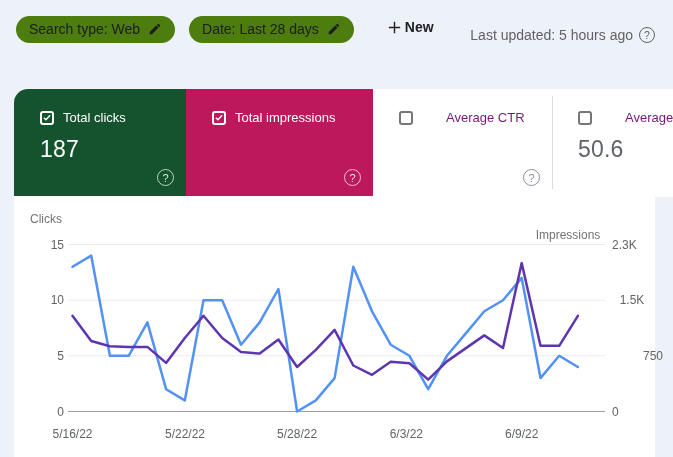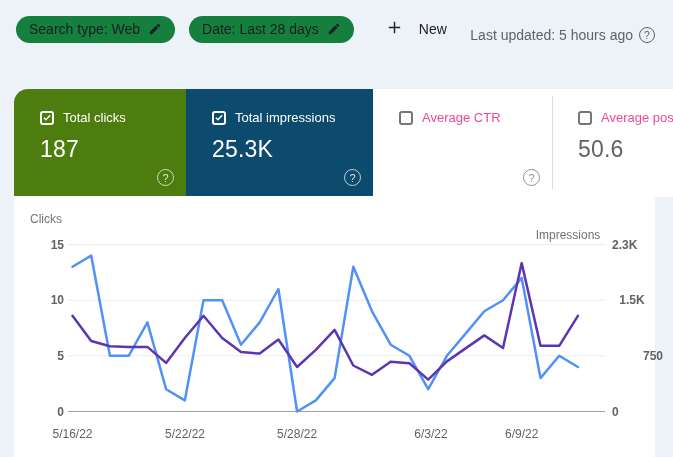--- a/index.html
+++ b/index.html
@@ -9,29 +9,29 @@
     background:#edf1f8;
     position:relative;
     color:#202124;
   }
   
   .topbar {
     position:absolute; left:0; top:0; width:673px; height:48px;
     display:flex; align-items:center; padding:10px 18px 0 16px;
   }
   .chip {
-    height:27px; background:#15803d; border-radius:14px;
+    height:27px; background:#4d7c0f; border-radius:14px;
     display:flex; align-items:center; gap:8px; padding:0 13px;
     font-size:14px; font-weight:500; color:#1b1d20; cursor:pointer;
   }
   .chip + .chip { margin-left:14px; }
   .pencil-icon svg { display:block; }
   .new-btn {
-    margin-left:26px; display:flex; align-items:center; gap:16px;
-    font-size:14px; font-weight:400; color:#202124; cursor:pointer; padding:4px 6px;
+    margin-left:26px; display:flex; gap:2px;
+    font-size:14px; font-weight:700; color:#202124; cursor:pointer; padding:4px 6px;
   }
   .last-updated {
     margin-left:auto; display:flex; align-items:center; gap:6px;
     font-size:14px; color:#5f6368;margin-top:12px;
   }
   .help-ring {
     width:16px; height:16px; border:1.4px solid #5f6368; border-radius:50%;
     display:flex; align-items:center; justify-content:center;
     font-size:10.5px; color:#5f6368; cursor:pointer;
   }
@@ -52,40 +52,40 @@
   .cb-row { display:flex; align-items:center; gap:9px; }
   .checkbox {
     width:14px; height:14px; border-radius:3px; flex:0 0 auto;
     display:flex; align-items:center; justify-content:center;
   }
   .metric-card.filled .checkbox { border:2px solid #ffffff; }
   .metric-card.plain  .checkbox { border:2px solid #747775; background:#fff; }
   .checkbox svg { display:block; }
   .metric-label { font-size:13px; line-height:15px; white-space:nowrap; }
   .metric-card.filled .metric-label { color:#ffffff; }
-  .metric-card.plain  .metric-label { color:#ec4899; }
+  .metric-card.plain  .metric-label { color:#701a75;margin-left:24px; }
   .metric-value { margin-top:11px; font-size:23px; letter-spacing:.2px; white-space:nowrap; }
   .metric-card.filled .metric-value { color:#ffffff; }
   .metric-card.plain  .metric-value { color:#5f6368; }
   .card-help {
     position:absolute; right:12px; bottom:10px;
     width:17px; height:17px; border-radius:50%;
     display:flex; align-items:center; justify-content:center;
     font-size:11px; cursor:pointer;
   }
   .metric-card.filled .card-help { border:1.4px solid rgba(255,255,255,.72); color:rgba(255,255,255,.85); }
   .metric-card.plain  .card-help { border:1.4px solid #89909a; color:#89909a; }
   
   .bg-strip { position:absolute; left:655px; top:197px; width:18px; height:260px; background:#edf1f8; }
   .chart-layer { position:absolute; left:0; top:0; width:673px; height:457px; pointer-events:none; }
   .chart-layer svg { position:absolute; left:0; top:0; }
   .axis-title { position:absolute; font-size:12px; color:#737373; }
   .axis-title.left  { left:30px; top:212px; }
   .axis-title.right { left:524px; width:88px; top:228px; text-align:center; }
-  .tick-label { position:absolute; font-size:12px; color:#5f6368; line-height:14px;font-weight:bold; }
+  .tick-label { position:absolute; font-size:12px; color:#5f6368; line-height:14px; }
   .tick-label.l { left:30px; width:34px; text-align:right; }
   .tick-label.r { left:612px; width:40px; text-align:left; }
   .date-label { position:absolute; top:427px; width:64px; text-align:center; font-size:12px; color:#5f6368; }
 </style>
 </head>
 <body>
 
 <div class="topbar">
   <div class="chip">
     <span>Search type: Web</span>
@@ -113,43 +113,42 @@
   </div>
   <div class="last-updated">
     <span>Last updated: 5 hours ago</span>
     <span class="help-ring">?</span>
   </div>
 </div>
 
 <div class="panel">
   <div class="cards-row">
 
-    <div class="metric-card c0 filled" style="background: #4d7c0f;">
+    <div class="metric-card c0 filled" style="background: #14532d;">
       <div class="cb-row">
         <span class="checkbox">
             <svg width="11" height="11" viewBox="0 0 24 24">
               <path d="M4.5 12.5l5 5 10-11" stroke="#fff" stroke-width="3.4" fill="none"></path>
             </svg>
           </span>
         <span class="metric-label">Total clicks</span>
       </div>
       <div class="metric-value">187</div>
       <span class="card-help">?</span>
     </div>
 
-    <div class="metric-card c1 filled" style="background: #0c4a6e;">
+    <div class="metric-card c1 filled" style="background: #be185d;">
       <div class="cb-row">
         <span class="checkbox">
             <svg width="11" height="11" viewBox="0 0 24 24">
               <path d="M4.5 12.5l5 5 10-11" stroke="#fff" stroke-width="3.4" fill="none"></path>
             </svg>
           </span>
         <span class="metric-label">Total impressions</span>
       </div>
-      <div class="metric-value">25.3K</div>
       <span class="card-help">?</span>
     </div>
 
     <div class="metric-card c2 plain">
       <div class="cb-row">
         <span class="checkbox"></span>
         <span class="metric-label">Average CTR</span>
       </div>
       <span class="card-help">?</span>
     </div>
@@ -184,16 +183,16 @@
       <div class="tick-label l" style="top: 293.167px;">10</div>
       <div class="tick-label l" style="top: 348.833px;">5</div>
       <div class="tick-label l" style="top: 404.5px;">0</div>
       <div class="tick-label r" style="top: 237.5px;">2.3K</div>
       <div class="tick-label r" style="top: 293.167px; text-align: center;">1.5K</div>
       <div class="tick-label r" style="top: 348.833px; margin-left: 31px;">750</div>
       <div class="tick-label r" style="top: 404.5px;">0</div>
       <div class="date-label" style="left: 40.5px;">5/16/22</div>
       <div class="date-label" style="left: 153px;">5/22/22</div>
       <div class="date-label" style="left: 265.122px;">5/28/22</div>
-      <div class="date-label" style="left: 399px;">6/3/22</div>
+      <div class="date-label" style="left: 359px; text-align: right;">6/3/22</div>
       <div class="date-label" style="left: 489.744px;">6/9/22</div>
     </div>
 </div>
 
 </body></html>

